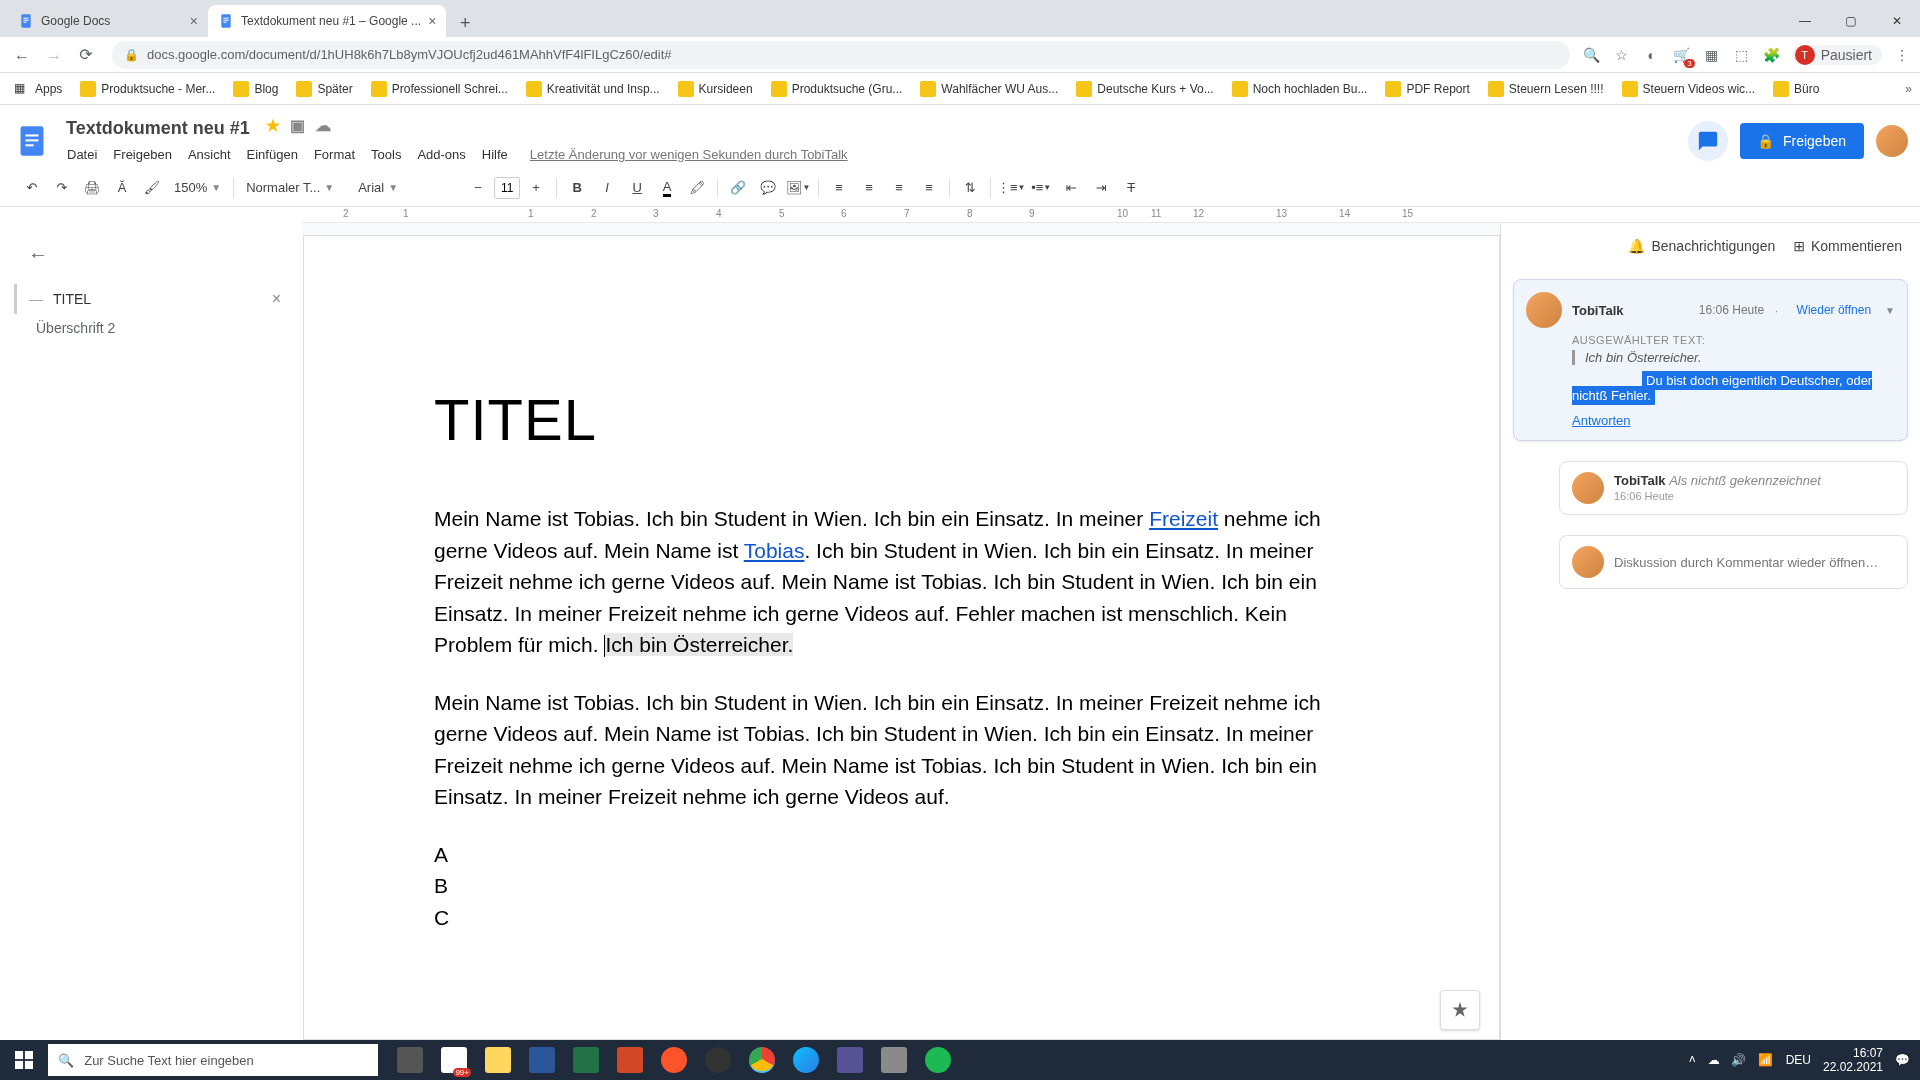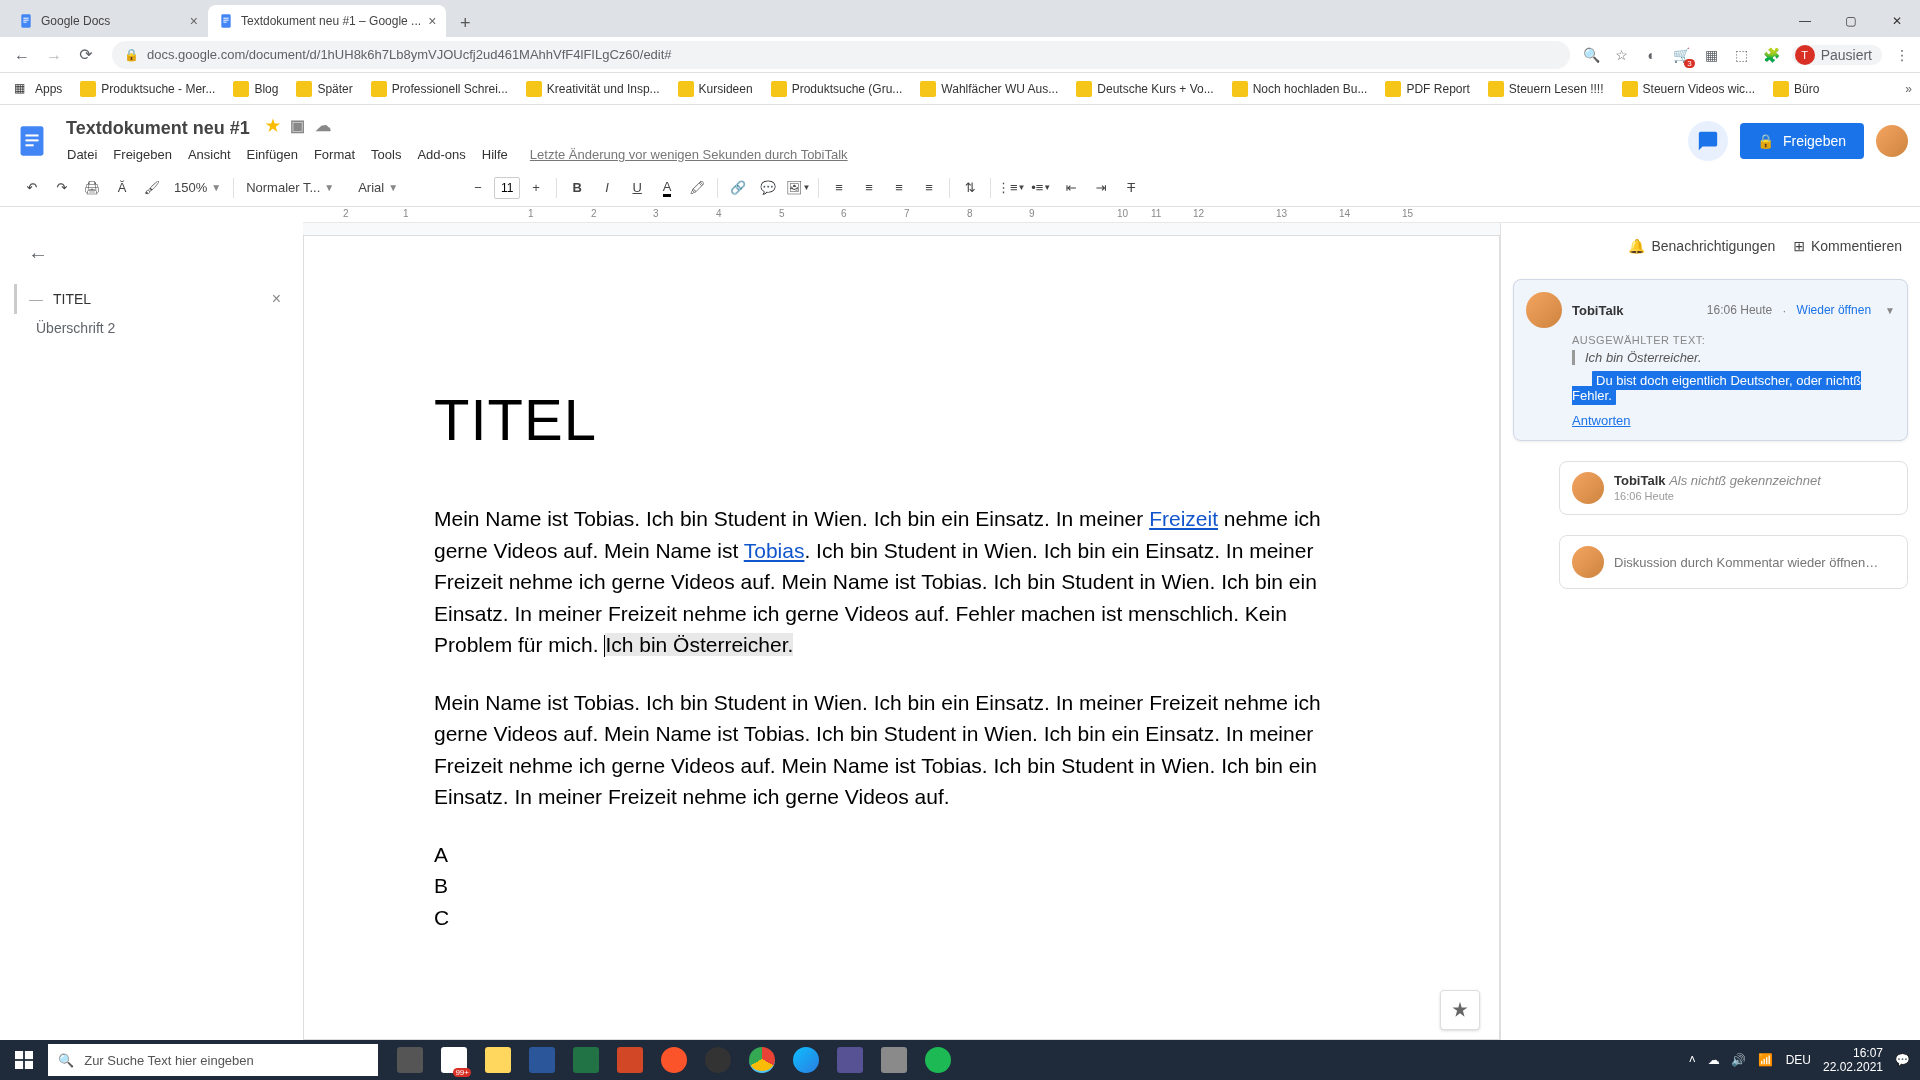--- a/index.html
+++ b/index.html
@@ -80,24 +80,24 @@
 
 
 .comments-panel { width: 420px; border-left: 1px solid #e0e0e0; background: #fff; display: flex; flex-direction: column; }
 .comments-top { height: 46px; display: flex; align-items: center; justify-content: flex-end; gap: 18px; padding: 0 18px; font-size: 14px; color: #444; font-weight: 500; }
 .comments-top .ct-item { display: flex; align-items: center; gap: 6px; }
 .comment-card { margin: 10px 12px; border: 1px solid #d0d7e5; border-radius: 8px; background: #f0f4fb; padding: 12px; font-size: 13px; box-shadow: 0 1px 3px rgba(0,0,0,0.08); }
 .cc-head { display: flex; align-items: center; gap: 10px; margin-bottom: 6px; }
 .cc-avatar { width: 36px; height: 36px; border-radius: 50%; background: linear-gradient(135deg,#f4a460,#cd853f); flex-shrink: 0; }
 .cc-name { font-weight: 700; color: #333; }
 .cc-time { font-size: 12px; color: #777; margin-left: auto; }
-.cc-reopen { font-size: 12px; color: #1a73e8; margin-left: 0; }
+.cc-reopen { font-size: 12px; color: #1a73e8; margin-left: 8px; }
 .cc-sel-label { font-size: 11px; color: #888; letter-spacing: 0.5px; margin-left: 46px; margin-bottom: 4px; }
 .cc-quote { margin-left: 46px; font-style: italic; color: #555; border-left: 3px solid #999; padding-left: 10px; margin-bottom: 8px; }
-.cc-body { margin-left: 20px; background: #1a73e8; color: #fff; padding: 2px 4px; display: inline; border-radius: 1px; }
+.cc-body { margin-left: 70px; background: #1a73e8; color: #fff; padding: 2px 4px; display: inline; border-radius: 1px; }
 .cc-reply-link { margin-left: 46px; margin-top: 10px; color: #1a73e8; text-decoration: underline; }
 .cursor-on-reply { display: inline-block; position: relative; text-align: right; }
 .cursor-on-reply::after { content: ''; position: absolute; width: 16px; height: 20px; left: 38px; top: 6px; }
 
 .sub-card { margin: 10px 12px 10px 58px; border: 1px solid #e0e0e0; border-radius: 8px; background: #fff; padding: 10px 12px; font-size: 13px; display: flex; align-items: center; gap: 10px; }
 .sub-card .cc-avatar { width: 32px; height: 32px; }
 .sub-card .sub-name { font-weight: 700; color: #333; }
 .sub-card .sub-status { font-style: italic; color: #888; }
 .sub-card .sub-time { font-size: 11px; color: #999; }
 

